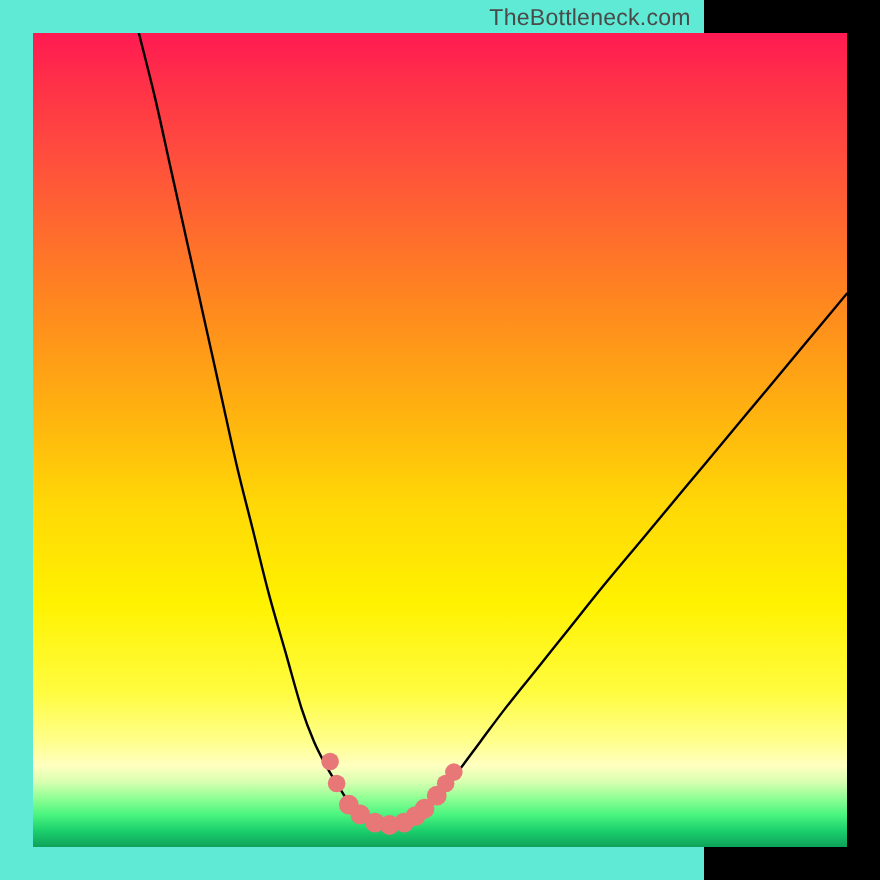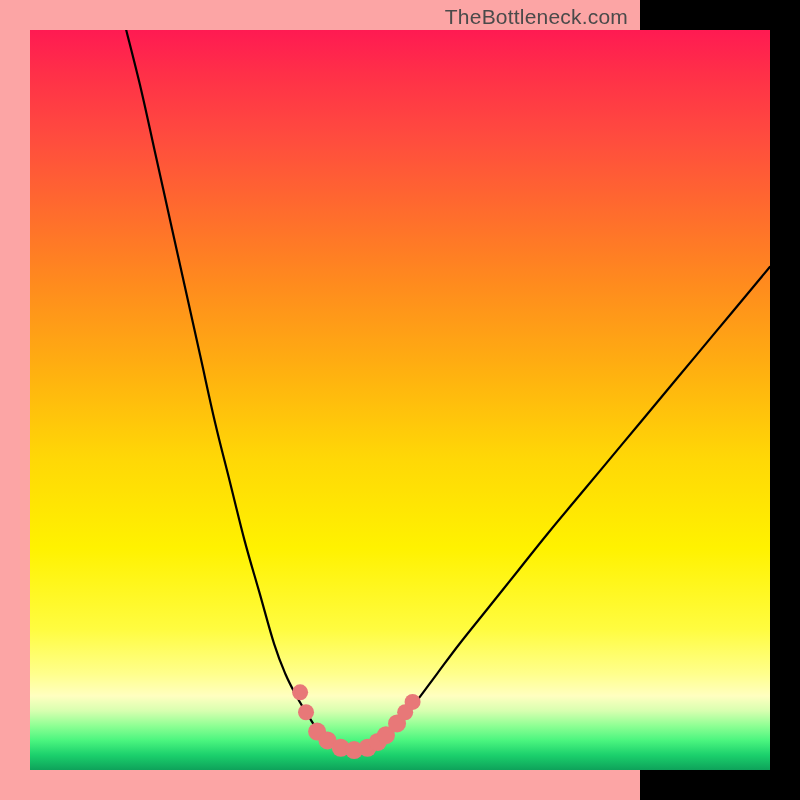--- a/index.html
+++ b/index.html
@@ -8,21 +8,21 @@
     width: 800px;
     height: 800px;
     overflow: hidden;
     background: #000;
     font-family: Arial, Helvetica, sans-serif;
   }
   .frame {
     position: relative;
     width: 640px;
     height: 800px;
-    background: #fca5a5;
+    background: #5eead4;
   }
   .plot {
     position: absolute;
     left: 30px;
     top: 30px;
     width: 740px;
     height: 740px;
     overflow: hidden;
   }
   .gradient {

